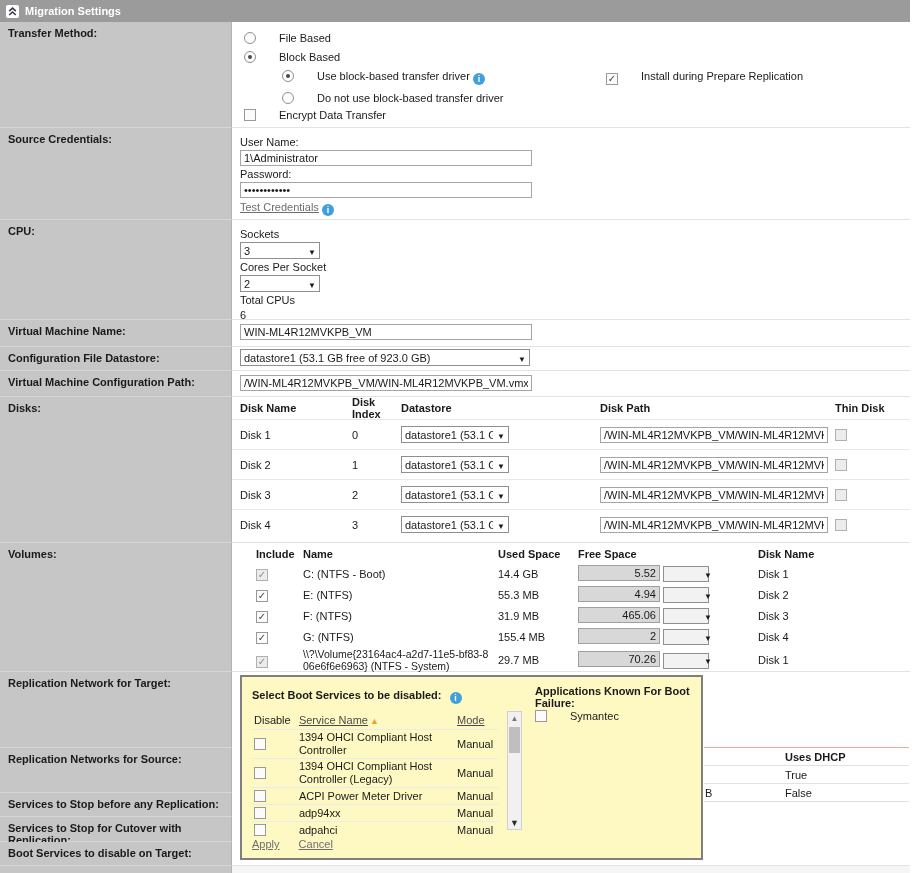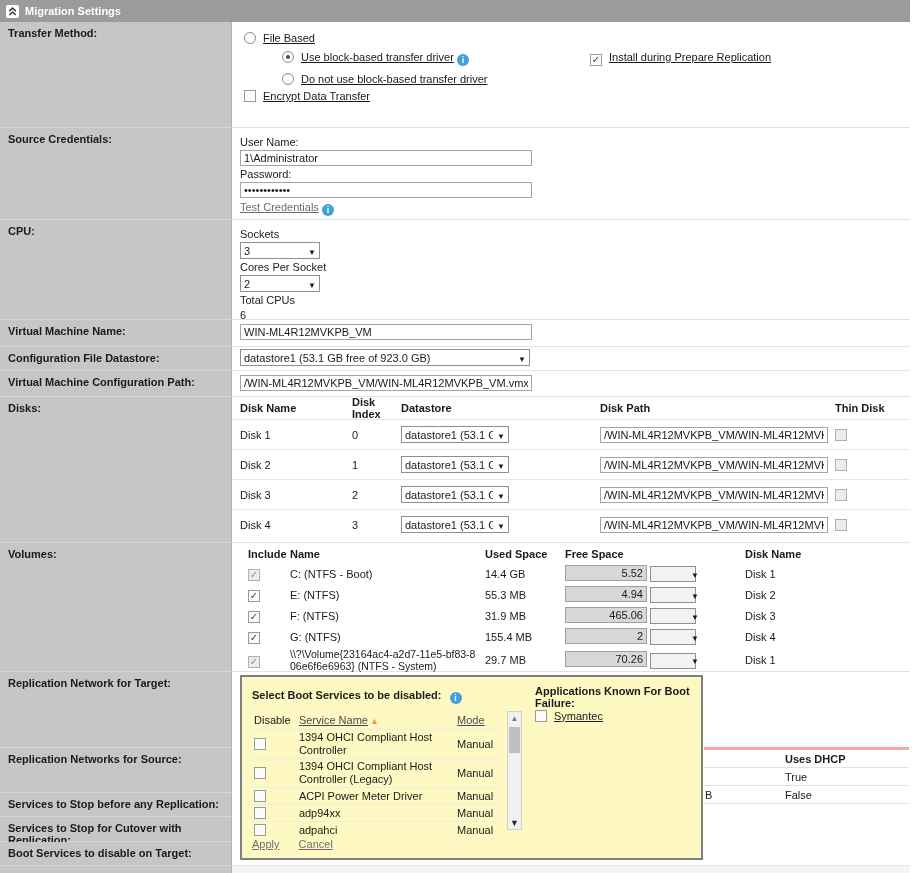--- a/index.html
+++ b/index.html
@@ -28,21 +28,21 @@
   .sel .selv { overflow:hidden; white-space:nowrap; }
   .arr::after { content:"\25BC"; font-size:8px; color:#1a1a1a; margin-left:4px; }
   .info { display:inline-block; width:12px; height:12px; border-radius:50%; background:#41a0dc; color:#fff; font-weight:bold; font-size:9px; line-height:12px; text-align:center; vertical-align:-2px; }
   .info::after { content:"i"; }
   .lnk { color:#6e6e6e; text-decoration:underline; }
 
   
   .tm { padding:10px 0 0 12px; }
   .tm .line { margin-bottom:7px; white-space:nowrap; }
   .tm .sub { margin-left:38px; }
-  .optlbl { margin-left:7px;text-decoration:underline; }
+  .optlbl { margin-left:23px; }
   .install { margin-left:118px; }
 
   
   .stack { padding:6px 0 16px 8px; }
   .stack .flbl { margin:2px 0 2px 0; }
   .w292 { width:292px; }
   .w80 { width:80px; }
   .mt4 { margin-top:3px; }
 
   
@@ -59,30 +59,30 @@
   .dc4 { width:235px; }
   .dc5 { flex:1; }
   .w108 { width:108px; }
   .w228 { width:228px; }
 
   
   .vhead, .vrow { display:flex; align-items:center; }
   .vhead { height:18px; font-weight:bold; margin-top:2px; }
   .vrow { height:21px; }
   .vrow.tall { height:26px; line-height:12px; }
-  .vc1 { width:58px; padding-left:16px; }
+  .vc1 { width:71px; padding-left:24px; }
   .vc2 { width:195px; word-break:break-all; padding-right:4px; }
   .vc3 { width:80px; }
   .vc4 { width:180px; }
   .vc5 { flex:1; }
   .w82 { width:82px; }
   .w46 { width:46px; height:16px; background:#f2f2f2;gap:33px; }
 
   
-  .dhcp { position:absolute; left:703px; top:747px; width:206px; border-top:3px solid #fca5a5; background:#fff; }
+  .dhcp { position:absolute; left:703px; top:747px; width:206px; border-top:1px solid #fca5a5; background:#fff; }
   .dhcp .drw { height:18px; border-bottom:1px solid #e2e2e2; display:flex; align-items:center; padding-left:82px; position:relative; }
   .dhcp .hdr { font-weight:bold; }
   .partial { position:absolute; left:2px; top:3px; }
 
   
   .popup { position:absolute; left:240px; top:675px; width:463px; height:185px; background:#fef9c3; border:2px solid #7f7f7f; box-shadow:0 0 0 1px #fff; }
   .pop-title { position:absolute; left:10px; top:12px; font-weight:bold; }
   .pop-title .info { margin-left:8px; }
   .apps-title { position:absolute; left:293px; top:8px; font-weight:bold; }
   .apps-item { position:absolute; left:293px; top:33px; }
@@ -123,20 +123,23 @@
     </span>
     <span class="title">Migration Settings</span>
   </div>
 
   <div class="row" style="height:106px">
     <div class="lbl">Transfer Method:</div>
     <div class="ct tm">
       <div class="line">
         <span class="radio"></span><span class="optlbl">File Based</span>
       </div>
+      <div class="line">
+        <span class="radio checked"></span><span class="optlbl">Block Based</span>
+      </div>
       <div class="line sub">
         <span class="radio checked"></span><span class="optlbl">Use block-based transfer driver</span>
         <span class="info"></span>
         <span class="install">
           <span class="cb checked"></span><span class="optlbl">Install during Prepare Replication</span>
         </span>
       </div>
       <div class="line sub" style="margin-bottom:5px">
         <span class="radio"></span><span class="optlbl">Do not use block-based transfer driver</span>
       </div>

